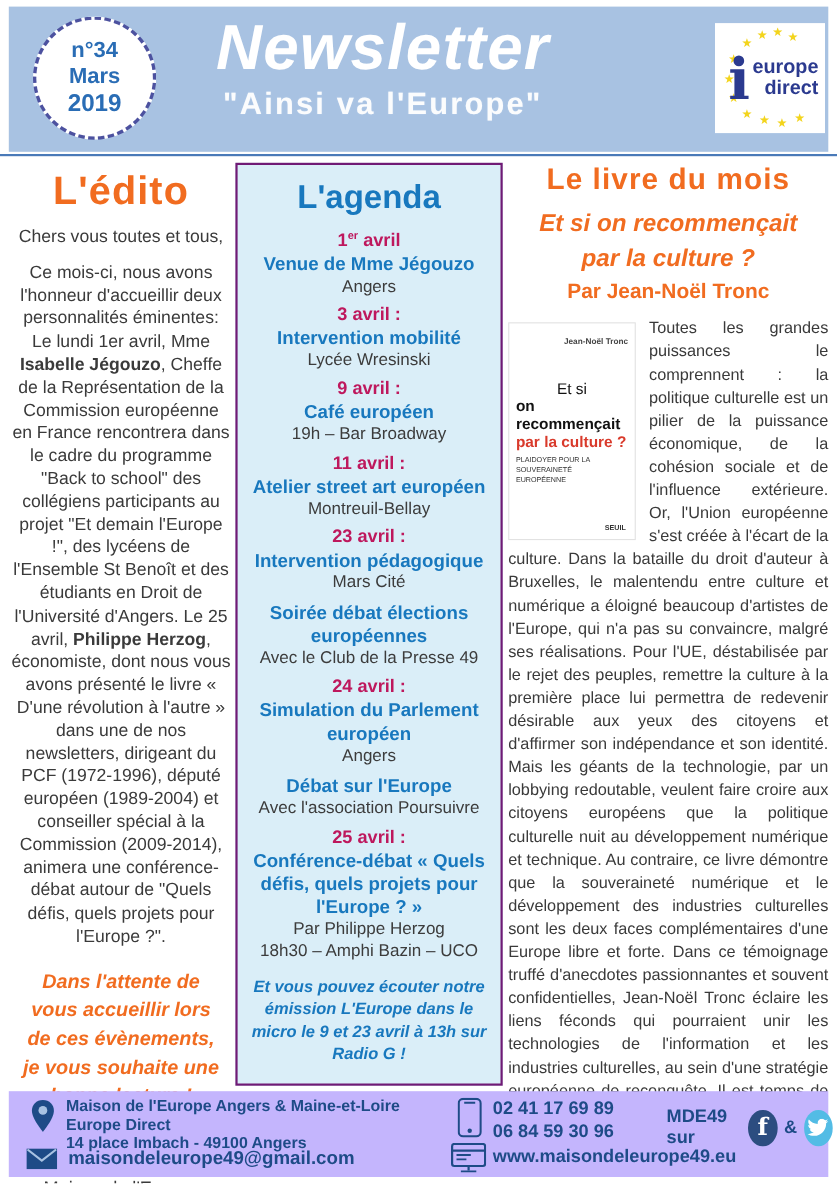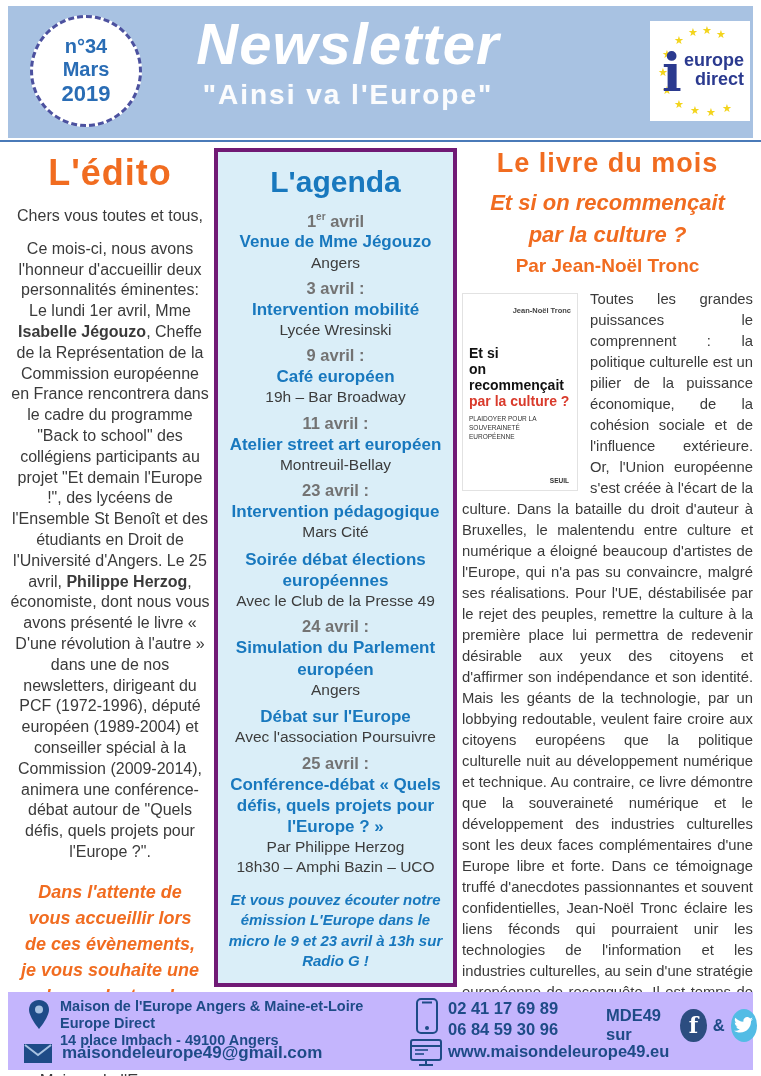--- a/index.html
+++ b/index.html
@@ -38,49 +38,49 @@
   }
   .ed-inner { position:relative; width:100%; height:100%; background:#fff; overflow:hidden; }
   .ed-star { position:absolute; color:#f3d41c; font-size:11px; line-height:11px; }
   .ed-star::before { content:"★"; }
   .ed-i { position:absolute; left:8px; top:22px; font-family:"DejaVu Serif", serif; font-weight:bold; font-size:52px; color:#2b3a8f; line-height:1; }
   .ed-text { position:absolute; right:2px; top:26px; color:#2b3a8f; font-weight:bold; font-size:18px; line-height:1.05; text-align:right; }
   .hdr-divider { position:absolute; top:140px; left:0; right:0; height:2px; background:#4a7ab8; }
 
   
   .col-left  { position:absolute; top:148px; left:10px;  width:200px; text-align:center; }
-  .col-mid   { position:absolute; top:148px; left:214px; width:243px; height:839px; background:#daeef8; border:4px solid #701a75; text-align:center; padding:6px 6px 0 6px; }
+  .col-mid   { position:absolute; top:148px; left:214px; width:243px; height:839px; background:#daeef8; border:2px solid #701a75; text-align:center; padding:6px 6px 0 6px; }
   .col-right { position:absolute; top:148px; left:462px; width:291px; }
 
   
   .edito-title { font-size:36px; font-weight:bold; color:#f16c20; margin:4px 0 12px 0; letter-spacing:1px; }
   .edito-p { font-size:16px; color:#3a3a3a; line-height:1.3; margin-bottom:12px; }
   .edito-closing { font-size:18px; font-weight:bold; font-style:italic; color:#f16c20; line-height:1.45; margin:16px 6px 18px 6px; }
   .sig { font-size:16.5px; color:#3a3a3a; line-height:1.3; }
   .sig .it { font-style:italic; }
 
   
   .agenda-title { font-size:30px; font-weight:bold; color:#1878be; line-height:1.3; margin:4px 0 10px 0; }
   .ag-item { margin-top:7px; }
-  .ag-date { font-size:16.5px; font-weight:bold; color:#737373; line-height:1.2; }
+  .ag-date { font-size:16.5px; font-weight:bold; color:#be185d; line-height:1.2; }
   .ag-date sup { font-size:10px; }
   .ag-event { font-size:17px; font-weight:bold; color:#1878be; line-height:1.25; }
   .ag-place { font-size:15.5px; color:#3c3c3c; line-height:1.25; }
   .ag-note { font-size:15px; font-weight:bold; font-style:italic; color:#1878be; line-height:1.35; margin:14px 2px 0 2px; }
 
   
   .livre-title { font-size:27px; font-weight:bold; color:#f16c20; text-align:center; letter-spacing:1px; margin-bottom:8px; }
   .livre-sub { font-size:22px; font-weight:bold; font-style:italic; color:#f16c20; text-align:center; line-height:1.45; }
   .livre-author { font-size:19px; font-weight:bold; color:#f16c20; text-align:center; margin:4px 0 12px 0; }
   .cover {
     float:left; width:116px; height:198px; background:#ffffff; border:1px solid #e2e2e2;
     margin:4px 12px 4px 0; position:relative; padding:6px; font-family:"Liberation Sans", sans-serif;
   }
   .cover .c-author { text-align:right; font-size:7.5px; font-weight:bold; color:#444; margin-top:6px; }
-  .cover .c-t1 { font-size:14px; font-weight:bold; color:#111; line-height:1.15; margin-top:30px; }
+  .cover .c-t1 { font-size:14px; font-weight:normal; color:#111; line-height:1.15; margin-top:30px;text-align:center; }
   .cover .c-t2 { font-size:14px; font-weight:bold; color:#111; line-height:1.15; }
   .cover .c-t3 { font-size:14px; font-weight:bold; color:#d93a2b; line-height:1.15; }
   .cover .c-sub { font-size:6.5px; color:#333; line-height:1.35; margin-top:6px; width:80px; }
   .cover .c-pub { position:absolute; right:8px; bottom:6px; font-size:6.5px; font-weight:bold; color:#333; }
   .livre-body { font-size:14.8px; color:#3a3a3a; line-height:1.42; text-align:justify; }
   .livre-ed { font-size:15px; color:#3a3a3a; margin-top:12px; }
 
   
   .footer { position:absolute; left:8px; right:8px; top:992px; height:78px; background:#c4b5fd; color:#1e4b87; }
   .f-addr { position:absolute; left:52px; top:6px; font-size:14.5px; font-weight:bold; line-height:1.18; }

